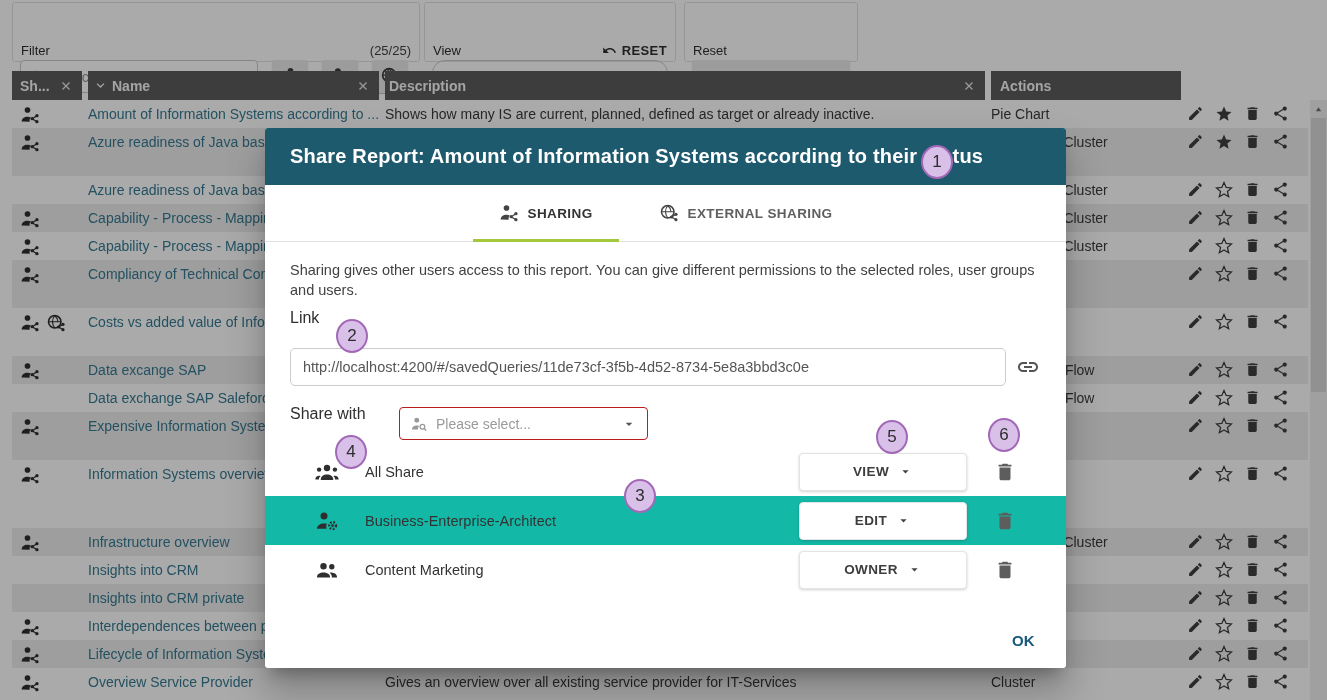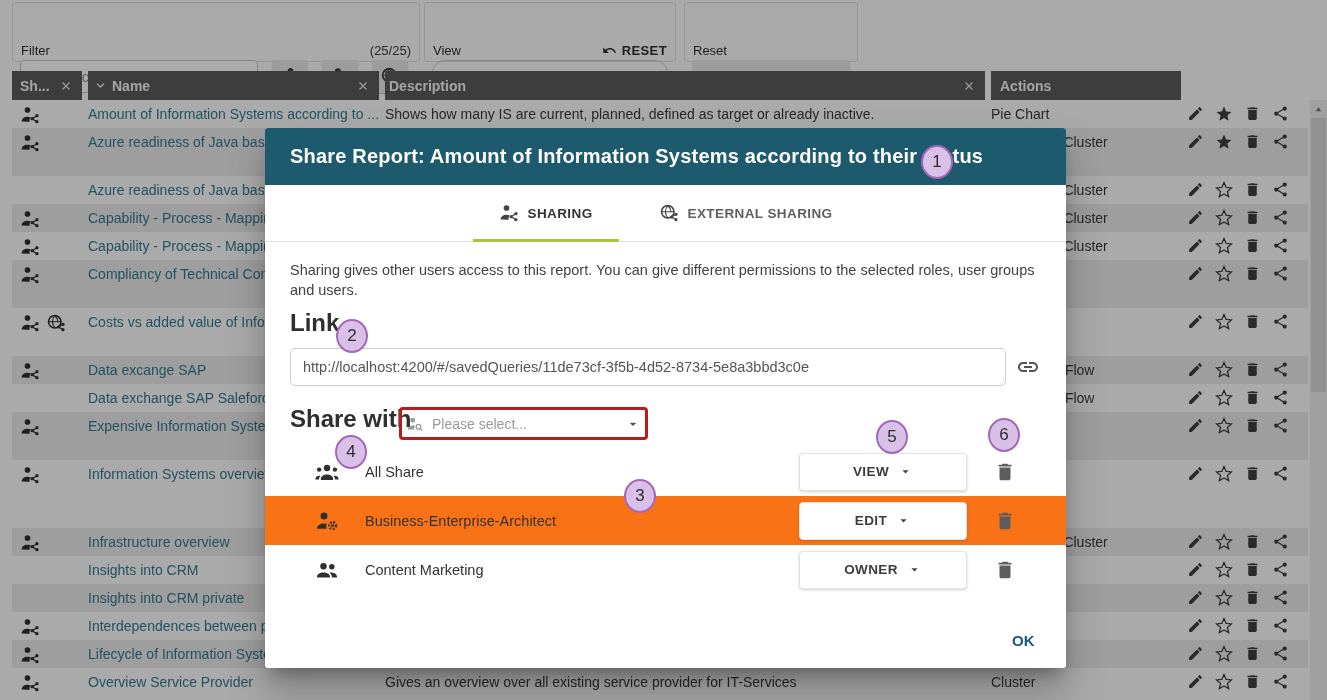--- a/index.html
+++ b/index.html
@@ -57,30 +57,30 @@
   .backdrop { position:absolute; inset:0; background:rgba(0,0,0,.32); z-index:5; }
   .dialog { position:absolute; left:265px; top:128px; width:801px; height:540px; background:#fff; border-radius:3px; box-shadow:0 11px 15px -7px rgba(0,0,0,.3),0 24px 38px 3px rgba(0,0,0,.22); z-index:10; }
   .dlg-header { height:57px; background:#1e5a6e; border-radius:3px 3px 0 0; display:flex; align-items:center; padding:0 25px; }
   .dlg-title { color:#fff; font-size:20px; font-weight:bold; letter-spacing:.2px; }
   .dlg-tabs { height:57px; border-bottom:1px solid #e3e3e3; display:flex; justify-content:center; align-items:stretch; gap:14px; }
   .tab { display:flex; align-items:center; gap:9px; padding:0 26px; font-size:13.5px; font-weight:bold; letter-spacing:.4px; color:#5f5f5f; cursor:pointer; position:relative; }
   .tab.active { color:#333; }
   .tab.active::after { content:""; position:absolute; left:0; right:0; bottom:-1px; height:3px; background:#a3c83b; }
   .tab .ic { color:#444; }
   .dlg-desc { position:absolute; left:25px; top:132px; width:752px; font-size:14.5px; line-height:20px; color:#424242; }
-  .dlg-link-h, .dlg-share-h { position:absolute; left:25px; font-size:24px; font-weight:700; color:#2f2f2f; }
+  .dlg-link-h, .dlg-share-h { position:absolute; left:25px; font-size:16px; font-weight:400; color:#2f2f2f; }
   .dlg-link-h { top:181px; }
   .url-input { position:absolute; left:25px; top:220px; width:716px; height:38px; border:1px solid #ccc; border-radius:5px; padding:0 12px; font-size:14.5px; color:#555; font-family:inherit; outline:none; background:#fff; }
   .link-icon { position:absolute; left:751px; top:227px; color:#555; cursor:pointer; }
   .dlg-share-h { top:277px; }
-  .share-select { position:absolute; left:134px; top:279px; width:249px; height:33px; border:3px solid #b91c1c; border-radius:4px; display:flex; align-items:center; gap:8px; padding:0 4px; color:#9a9a9a; font-size:14px; cursor:pointer; }
+  .share-select { position:absolute; left:134px; top:279px; width:249px; height:33px; border:1px solid #b91c1c; border-radius:4px; display:flex; align-items:center; gap:8px; padding:0 10px; color:#9a9a9a; font-size:14px; cursor:pointer; }
   .share-select .caret { margin-left:auto; color:#555; }
   .share-rows { position:absolute; left:0; top:319px; width:100%; }
   .srow { height:49px; display:flex; align-items:center; }
-  .srow.alt { background:#f97316; }
+  .srow.alt { background:#14b8a6; }
   .srow .s-ic { margin-left:50px; color:#2f2f2f; }
   .srow .s-name { margin-left:26px; font-size:14.5px; color:#333; }
   .perm-btn { position:absolute; left:534px; width:168px; height:38px; background:#fff; border:1px solid #e4e4e4; border-radius:4px; box-shadow:0 1px 3px rgba(0,0,0,.18); display:flex; align-items:center; justify-content:center; gap:9px; font-size:13.5px; font-weight:bold; letter-spacing:.4px; color:#3d3d3d; cursor:pointer; }
   .perm-btn .caret { color:#444; }
   .s-trash { position:absolute; left:729px; color:#5d5d5d; cursor:pointer; }
   .ok-btn { position:absolute; right:25px; top:500px; font-size:15px; font-weight:bold; color:#16597b; letter-spacing:.3px; cursor:pointer; padding:4px 6px; }
 
   
   .badge { position:absolute; width:32px; height:34px; border-radius:50%; background:#d9c0e8; border:2.5px solid #a268b8; color:#2d2d2d; font-size:17px; display:flex; align-items:center; justify-content:center; z-index:20; }
   .b1 { left:921px; top:145px; }

